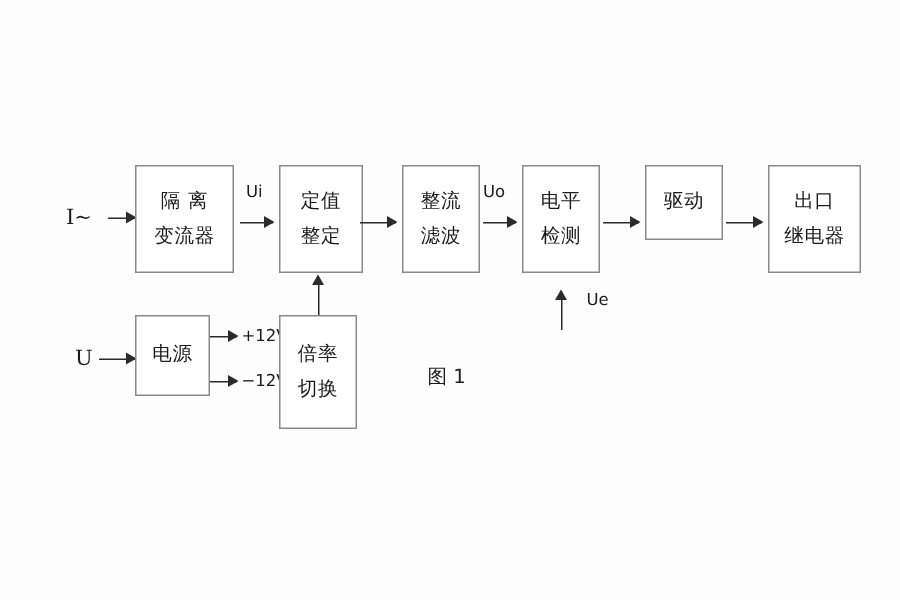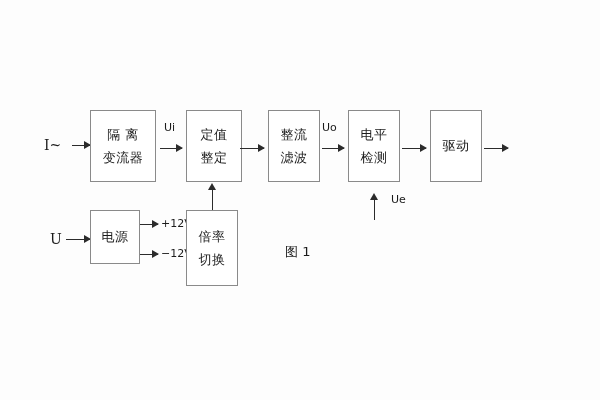--- a/index.html
+++ b/index.html
@@ -123,27 +123,31 @@
   <div class="arrow-r" style="left:338px; top:144px;"></div>
 
   <div class="box" style="left:348px; top:110px; width:52px; height:72px;">
     <span class="ln">电平</span>
     <span class="ln">检测</span>
   </div>
 
   <div class="hline" style="left:402px; top:148px; width:24px;"></div>
   <div class="arrow-r" style="left:420px; top:144px;"></div>
 
-  <div class="box single" style="left:430px; top:110px; width:52px; height:72px;">
+  <div class="box single" style="left:430px; top:110px; width:52px; height:50px;">
     <span class="ln">驱动</span>
   </div>
 
   <div class="hline" style="left:484px; top:148px; width:24px;"></div>
   <div class="arrow-r" style="left:502px; top:144px;"></div>
 
+  <div class="box" style="left:512px; top:110px; width:62px; height:72px;">
+    <span class="ln">出口</span>
+    <span class="ln">继电器</span>
+  </div>
 
   <div class="lbl serif" style="left:50px; top:232px; font-size:14px;">U</div>
   <div class="hline" style="left:66px; top:239px; width:24px;"></div>
   <div class="arrow-r" style="left:84px; top:235px;"></div>
 
   <div class="box single" style="left:90px; top:210px; width:50px; height:54px;">
     <span class="ln">电源</span>
   </div>
 
   <div class="hline" style="left:140px; top:224px; width:18px;"></div>

